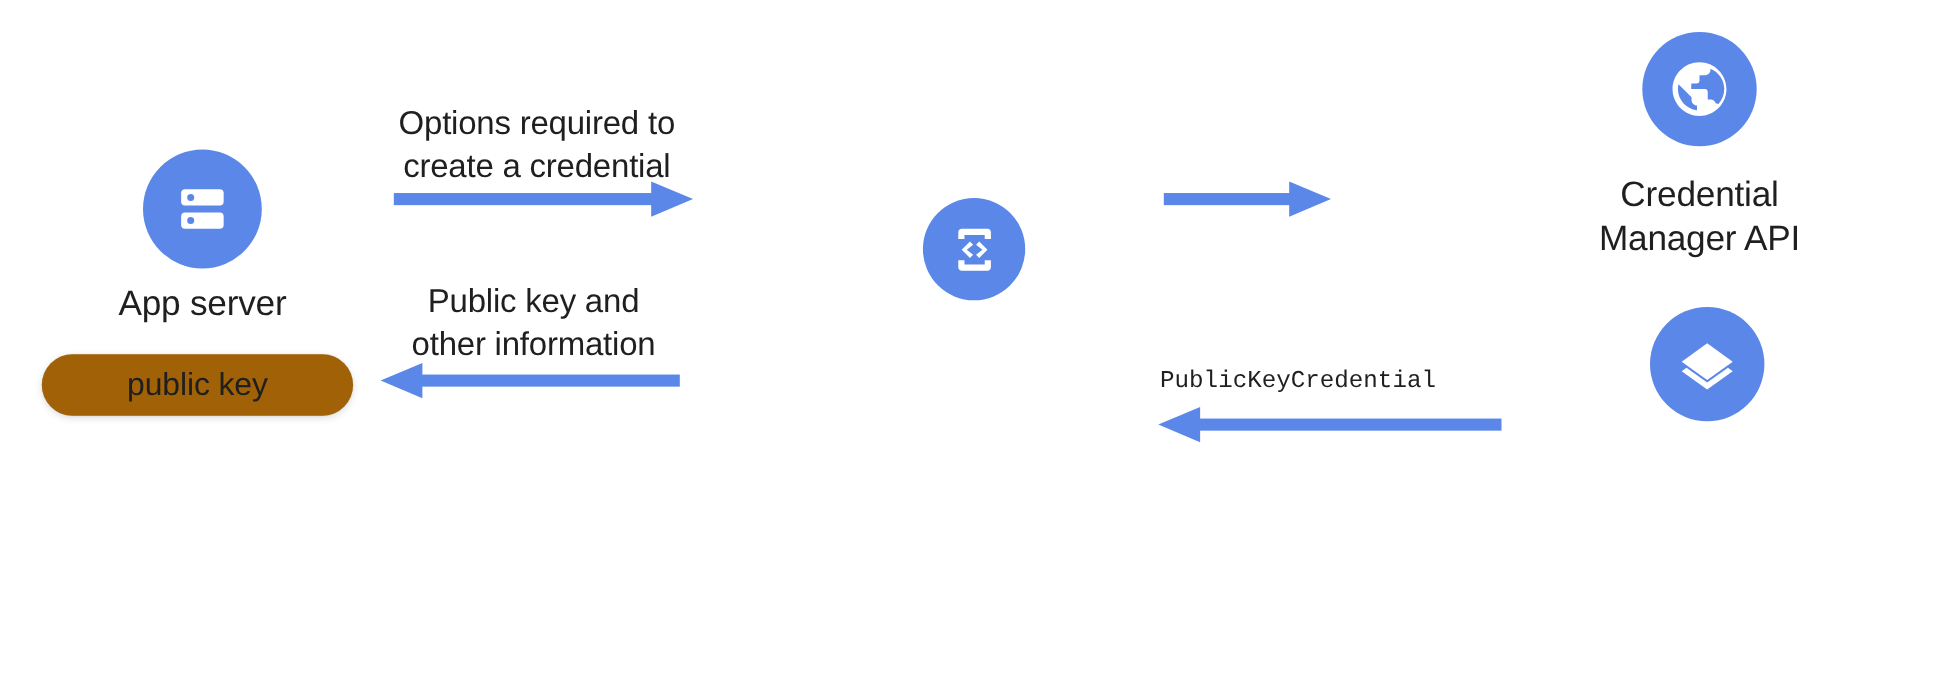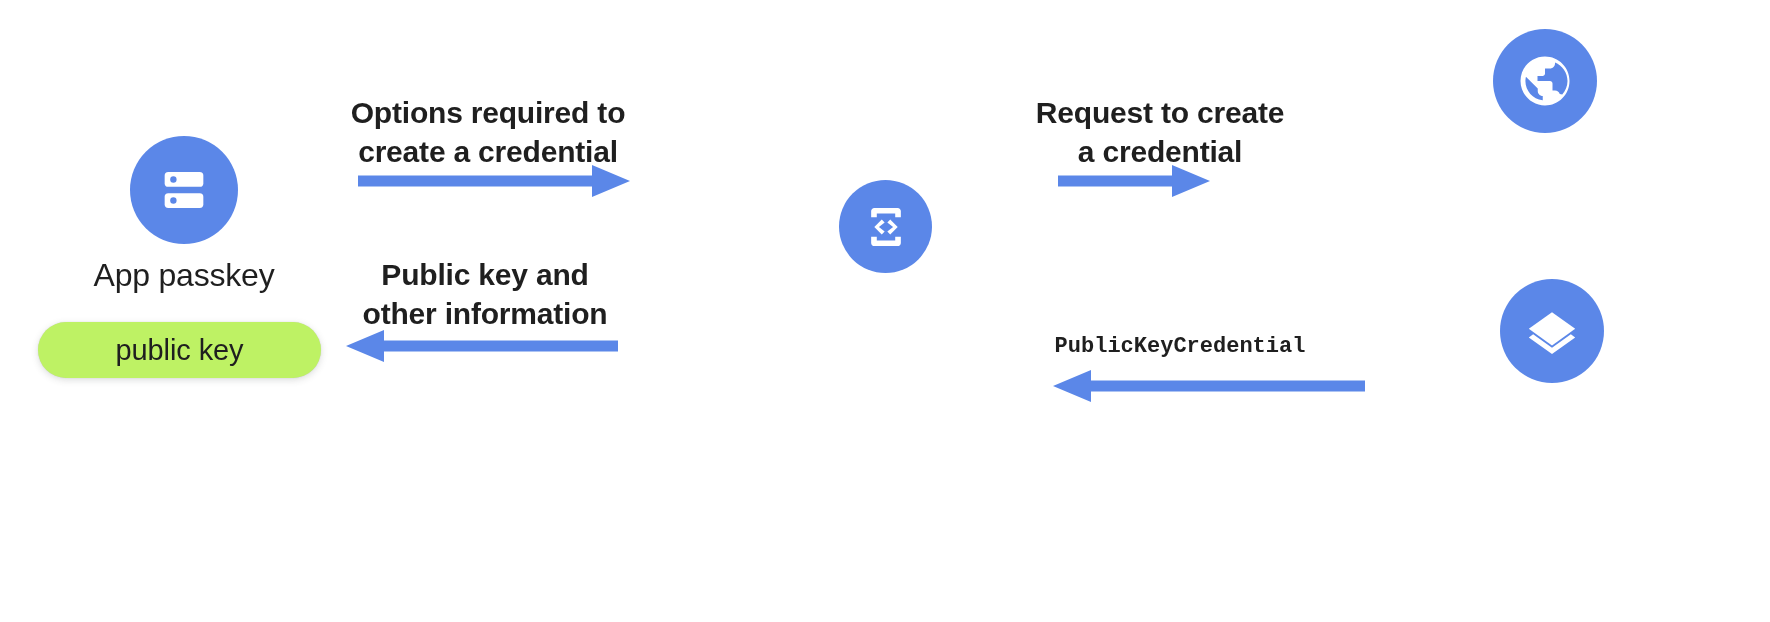--- a/index.html
+++ b/index.html
@@ -39,41 +39,40 @@
     font-size: 32px;
     line-height: 40px;
     color: #1f1f1f;
     letter-spacing: -0.2px;
     white-space: pre-line;
   }
 
   
   .pill {
     position: absolute;
-    background: #bef264;
+    background: #a16207;
     border-radius: 999px;
     box-shadow: 0 2px 7px rgba(60,64,67,0.18), 0 0 1px rgba(60,64,67,0.22);
     display: flex;
     align-items: center;
     justify-content: center;
     font-size: 29px;
     color: #1f1f1f;
     letter-spacing: -0.1px;
   }
 
   
   .arrow-label {
     position: absolute;
     text-align: center;
     font-size: 30px;
     line-height: 39px;
     color: #1f1f1f;
     letter-spacing: -0.2px;
     white-space: pre-line;
-    font-weight: bold;
   }
   .arrow-label.mono {
     font-family: "Liberation Mono", "DejaVu Sans Mono", monospace;
     font-size: 22px;
     letter-spacing: 0px;
   }
 
   
   .arrow { position: absolute; }
   .arrow svg { display: block; overflow: visible; }
@@ -86,21 +85,21 @@
   <div class="badge" style="left:130px; top:136px; width:108px; height:108px;">
     <span>
       <svg width="58" height="58" viewBox="0 0 24 24" aria-hidden="true">
         <rect x="4" y="4.6" width="16" height="6.1" rx="1.5" fill="#ffffff"></rect>
         <circle cx="7.6" cy="7.65" r="1.32" fill="#5b87e8"></circle>
         <rect x="4" y="13.3" width="16" height="6.1" rx="1.5" fill="#ffffff"></rect>
         <circle cx="7.6" cy="16.35" r="1.32" fill="#5b87e8"></circle>
       </svg>
     </span>
   </div>
-  <div class="caption" style="left:34px; top:255px; width:300px;">App passkey</div>
+  <div class="caption" style="left:34px; top:255px; width:300px;">App server</div>
   <div class="pill" style="left:38px; top:322px; width:283px; height:56px;">
     <span>public key</span>
   </div>
 
   <div class="arrow-label" style="left:333px; top:93px; width:310px;">Options required to
 create a credential</div>
   <div class="arrow" style="left:358px; top:163px;">
     <svg width="272" height="36" viewBox="0 0 272 36">
       <rect x="0" y="12.5" width="240" height="11" fill="#5b87e8"></rect>
       <polygon points="234,2 272,18 234,34" fill="#5b87e8"></polygon>
@@ -120,22 +119,20 @@
     <span>
       <svg width="52" height="52" viewBox="0 0 24 24" aria-hidden="true">
         <path d="M6.6 3.2h10.8c.8 0 1.45.65 1.45 1.45v2.9h-2.6V5.8H7.75v1.75h-2.6V4.65c0-.8.65-1.45 1.45-1.45z" fill="#ffffff"></path>
         <path d="M5.15 16.45h2.6v1.75h8.5v-1.75h2.6v2.9c0 .8-.65 1.45-1.45 1.45H6.6c-.8 0-1.45-.65-1.45-1.45v-2.9z" fill="#ffffff"></path>
         <path d="M10.05 8.55 6.6 12l3.45 3.45 1.33-1.33L8.73 12l2.65-2.12z" fill="#ffffff"></path>
         <path d="M13.95 8.55 17.4 12l-3.45 3.45-1.33-1.33L15.27 12l-2.65-2.12z" fill="#ffffff"></path>
       </svg>
     </span>
   </div>
 
-  <div class="arrow-label" style="left:1005px; top:93px; width:310px;">Request to create
-a credential</div>
   <div class="arrow" style="left:1058px; top:163px;">
     <svg width="152" height="36" viewBox="0 0 152 36">
       <rect x="0" y="12.5" width="120" height="11" fill="#5b87e8"></rect>
       <polygon points="114,2 152,18 114,34" fill="#5b87e8"></polygon>
     </svg>
   </div>
 
   <div class="arrow-label mono" style="left:975px; top:327px; width:410px;">PublicKeyCredential</div>
   <div class="arrow" style="left:1040px; top:368px;">
     <svg width="325" height="36" viewBox="0 0 325 36">
@@ -144,20 +141,22 @@
     </svg>
   </div>
 
   <div class="badge" style="left:1493px; top:29px; width:104px; height:104px;">
     <span>
       <svg width="60" height="60" viewBox="0 0 24 24" aria-hidden="true">
         <path d="M12 2.2C6.59 2.2 2.2 6.59 2.2 12S6.59 21.8 12 21.8 21.8 17.41 21.8 12 17.41 2.2 12 2.2zm-1 17.52c-3.86-.49-6.84-3.78-6.84-7.72 0-.6.08-1.17.21-1.73L9.1 15v1c0 1.1.9 2 2 2v1.72zm6.9-2.54c-.26-.81-1-1.38-1.9-1.38h-1V13c0-.55-.45-1-1-1H9v-2h2c.55 0 1-.45 1-1V7h2c1.1 0 2-.9 2-2v-.41c2.93 1.19 5 4.06 5 7.41 0 2.08-.8 3.97-2.1 5.39z" fill="#ffffff"></path>
       </svg>
     </span>
   </div>
+  <div class="caption" style="left:1395px; top:156px; width:300px;">Credential
+Manager API</div>
 
   <div class="badge" style="left:1500px; top:279px; width:104px; height:104px;">
     <span>
       <svg width="58" height="58" viewBox="0 0 24 24" aria-hidden="true">
         <polygon points="12,4.2 21.6,11.1 12,18 2.4,11.1" fill="#ffffff"></polygon>
         <polygon points="4.2,13.35 12,18.95 19.8,13.35 21.6,14.65 12,21.55 2.4,14.65" fill="#ffffff"></polygon>
       </svg>
     </span>
   </div>
 

